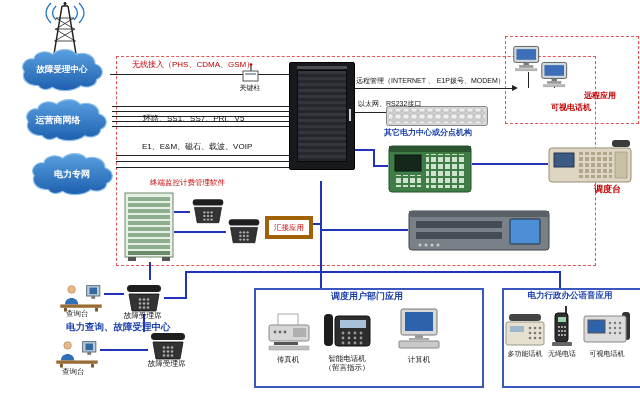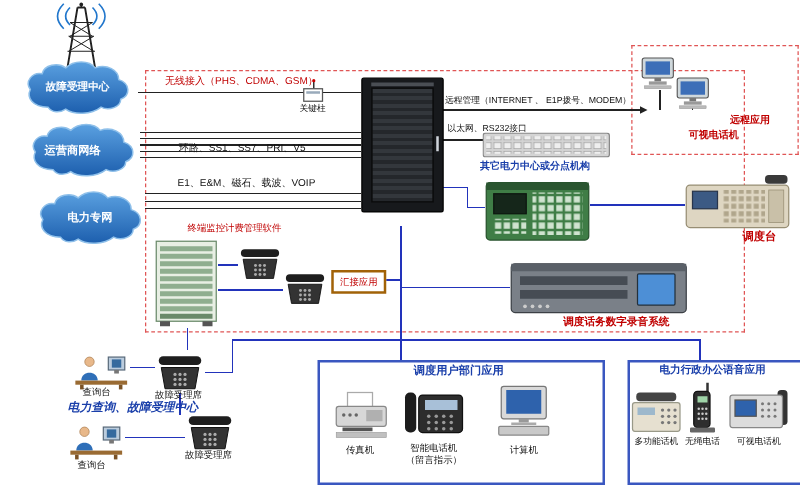--- a/index.html
+++ b/index.html
@@ -17,21 +17,21 @@
   #lines{position:absolute;left:0;top:0;z-index:2;}
   .cloudtxt{position:absolute;color:#fff;font-weight:bold;z-index:5;text-align:center;}
   
   #cabinet{position:absolute;left:289px;top:62px;width:64px;height:106px;background:#17191c;
            border:1px solid #000;border-radius:2px;z-index:4;}
   #cabinet .door{position:absolute;left:7px;top:7px;right:7px;bottom:7px;
       background:repeating-linear-gradient(180deg,#33373c 0 3px,#24272b 3px 6px);
       border:1px solid #0a0a0a;}
   #cabinet .toppanel{position:absolute;left:7px;top:3px;right:7px;height:3px;background:#4a4e54;}
   #cabinet .handle{position:absolute;right:3px;top:46px;width:2px;height:12px;background:#cfd4da;}
-  .tandembox{position:absolute;left:265px;top:216px;width:40px;height:15px;border:2px solid #a16207;
+  .tandembox{position:absolute;left:265px;top:216px;width:40px;height:15px;border:4px solid #a16207;
              background:#fff;z-index:5;display:flex;align-items:center;justify-content:center;}
 </style>
 </head>
 <body>
 
 <div id="stage">
 
   <svg width="0" height="0" style="position:absolute">
     <defs>
       <linearGradient id="cloudGrad" x1="0" y1="0" x2="0" y2="1">
@@ -342,21 +342,20 @@
   <svg class="icon" style="left:388px;top:142px;" width="84" height="52">
       <use href="#sym-console-green"></use>
     </svg>
   <svg class="icon" style="left:548px;top:138px;" width="84" height="46">
       <use href="#sym-console-right"></use>
     </svg>
   <div class="lbl red b" style="left:594px;top:184px;font-size:9px;text-align:right;">调度台</div>
   <svg class="icon" style="left:408px;top:208px;" width="142" height="44">
       <use href="#sym-recorder"></use>
     </svg>
-  <div class="lbl red b ctr" style="left:418px;top:253px;width:150px;font-size:8.5px;">调度话务数字录音系统</div>
 
   <div class="lbl red" style="left:150px;top:179px;font-size:7.5px;">终端监控计费管理软件</div>
   <svg class="icon" style="left:124px;top:192px;" width="50" height="70">
       <use href="#sym-pbx"></use>
     </svg>
   <svg class="icon" style="left:190px;top:196px;" width="36" height="30">
       <use href="#sym-phone"></use>
     </svg>
   <svg class="icon" style="left:226px;top:216px;" width="36" height="30">
       <use href="#sym-phone"></use>
@@ -366,21 +365,21 @@
   </div>
 
   <svg class="icon" style="left:58px;top:280px;" width="46" height="32">
       <use href="#sym-operator"></use>
     </svg>
   <div class="lbl blk" style="left:66px;top:310px;font-size:7.5px;">查询台</div>
   <svg class="icon" style="left:124px;top:282px;" width="40" height="32">
       <use href="#sym-phone"></use>
     </svg>
   <div class="lbl blk" style="left:124px;top:312px;font-size:7.5px;">故障受理席</div>
-  <div class="lbl blue b" style="left:54px;top:322px;font-size:9.5px;font-style:italic;">电力查询、故障受理中心</div>
+  <div class="lbl blue b" style="left:66px;top:322px;font-size:9.5px;">电力查询、故障受理中心</div>
   <svg class="icon" style="left:54px;top:336px;" width="46" height="32">
       <use href="#sym-operator"></use>
     </svg>
   <div class="lbl blk" style="left:62px;top:368px;font-size:7.5px;">查询台</div>
   <svg class="icon" style="left:148px;top:330px;" width="40" height="32">
       <use href="#sym-phone"></use>
     </svg>
   <div class="lbl blk" style="left:148px;top:360px;font-size:7.5px;">故障受理席</div>
 
   <div class="lbl blue b ctr" style="left:254px;top:291px;width:226px;font-size:9px;">调度用户部门应用</div>

